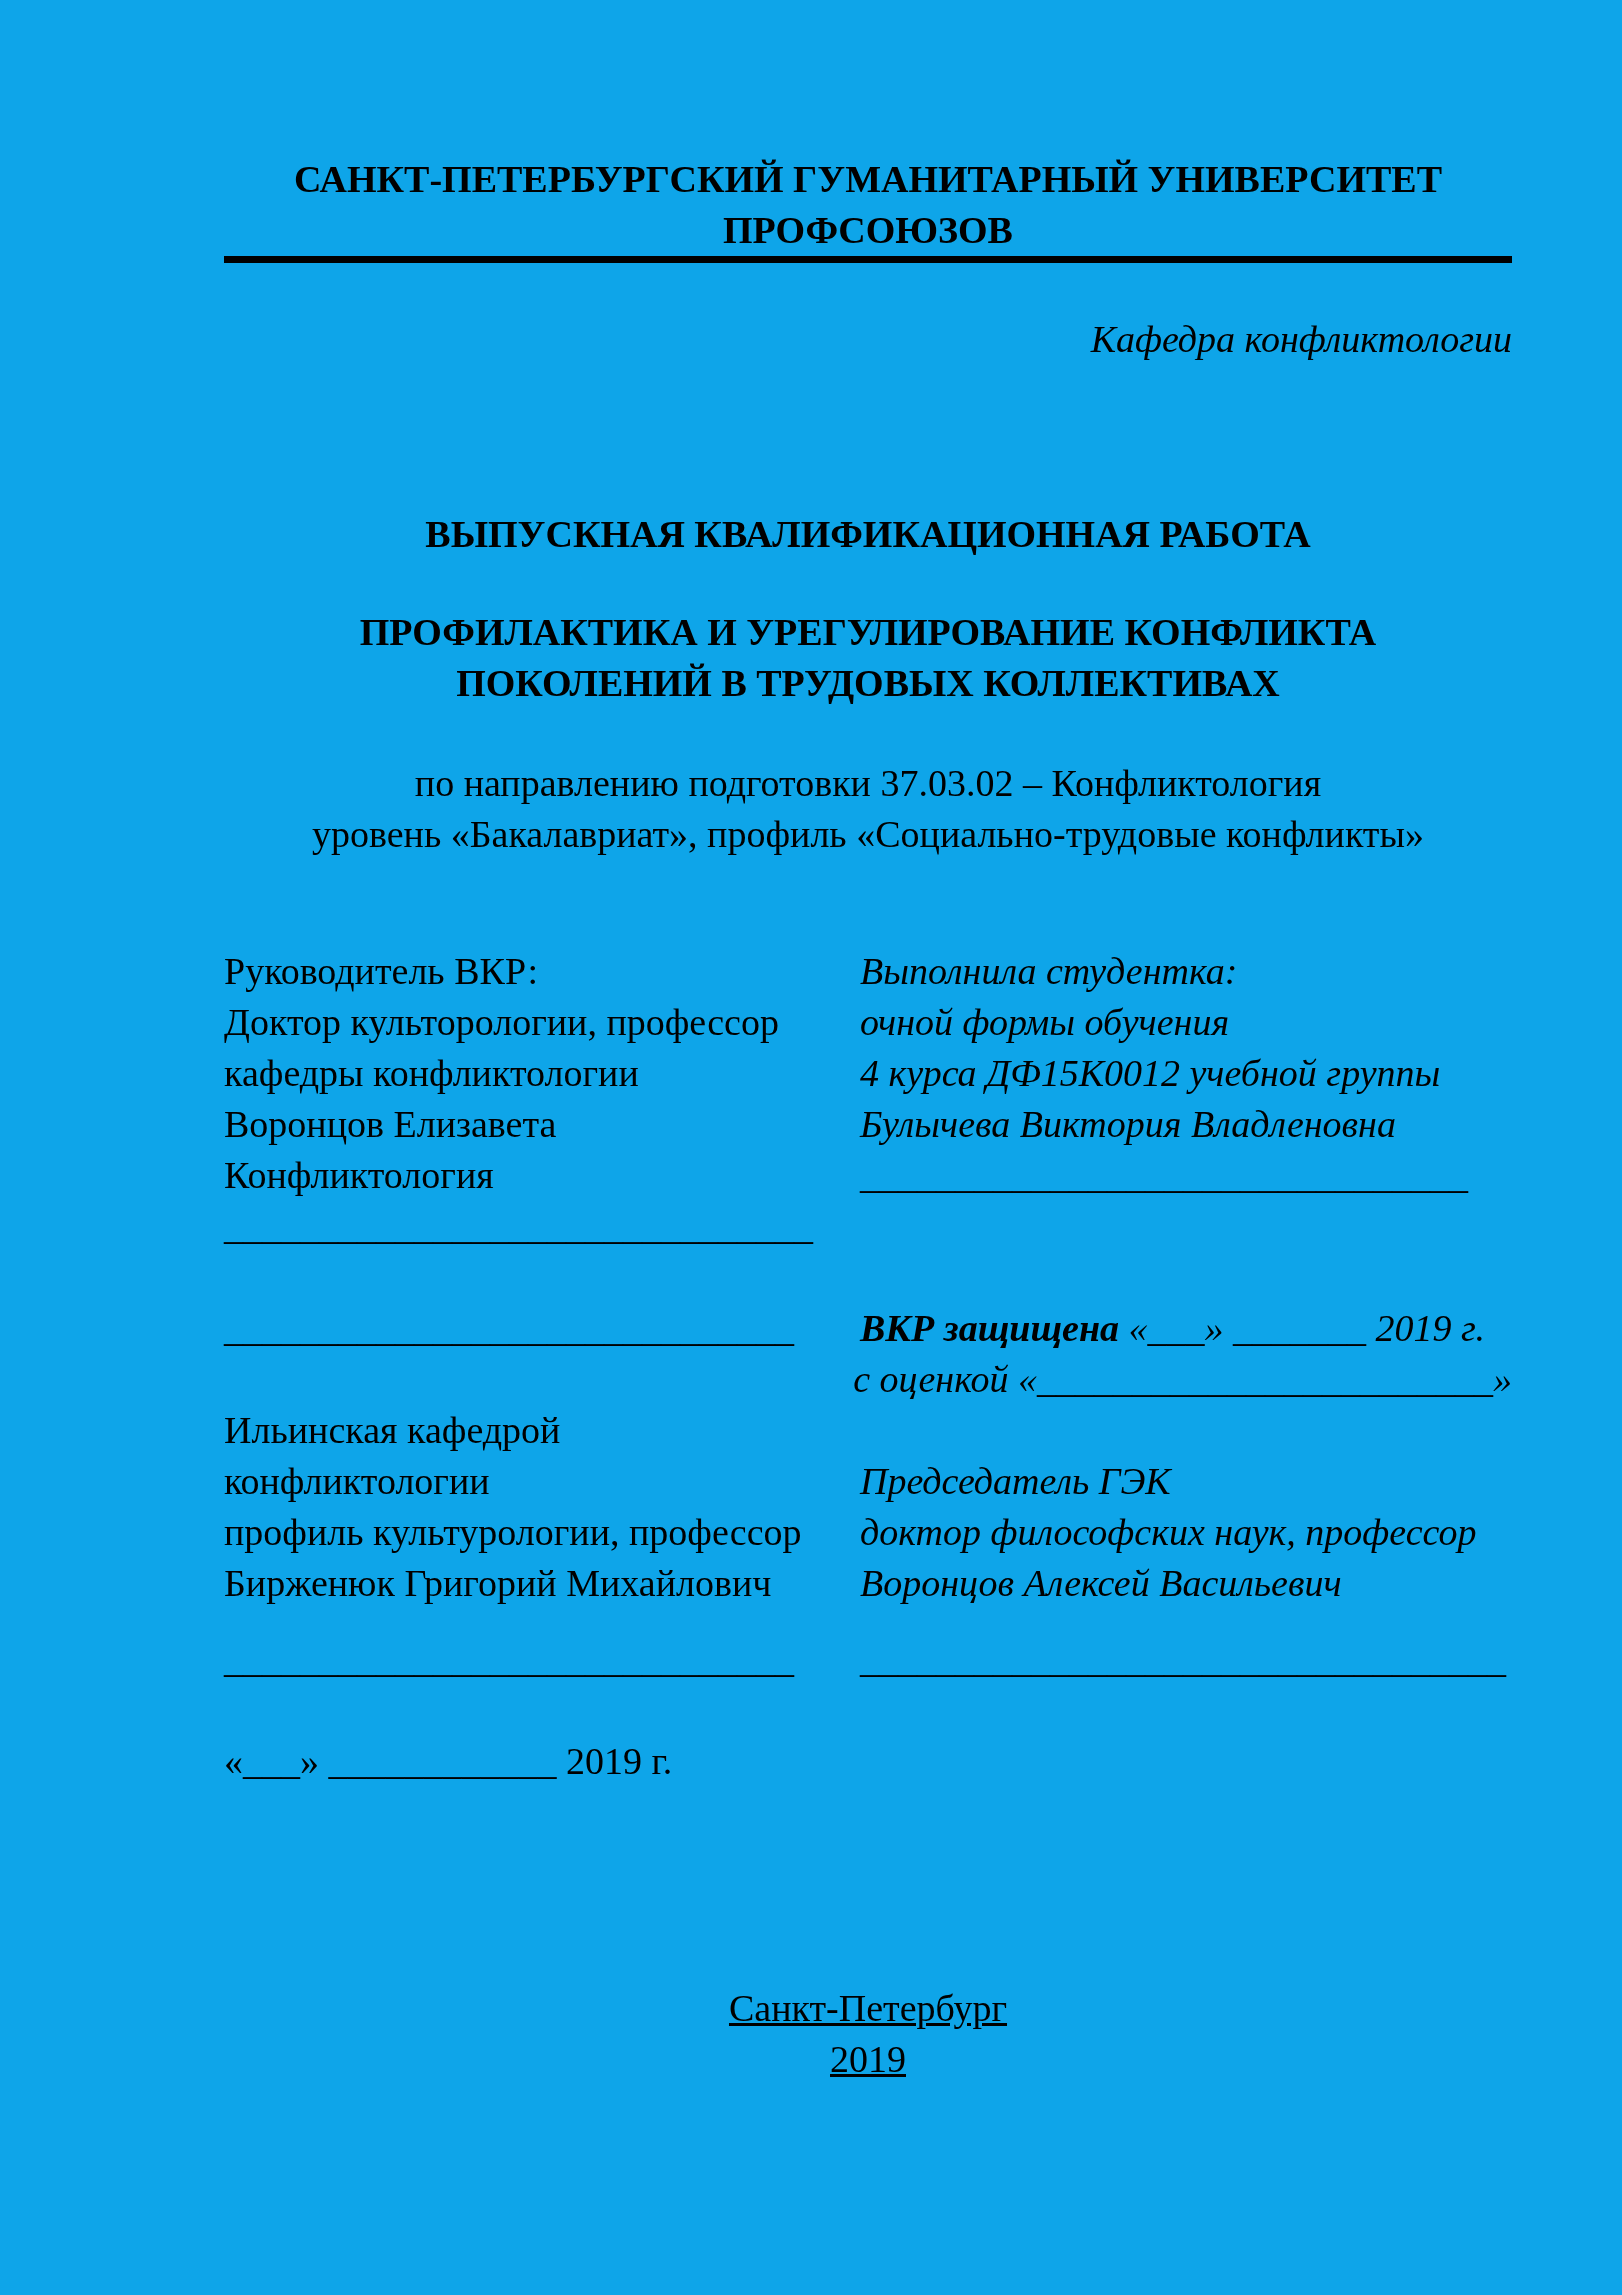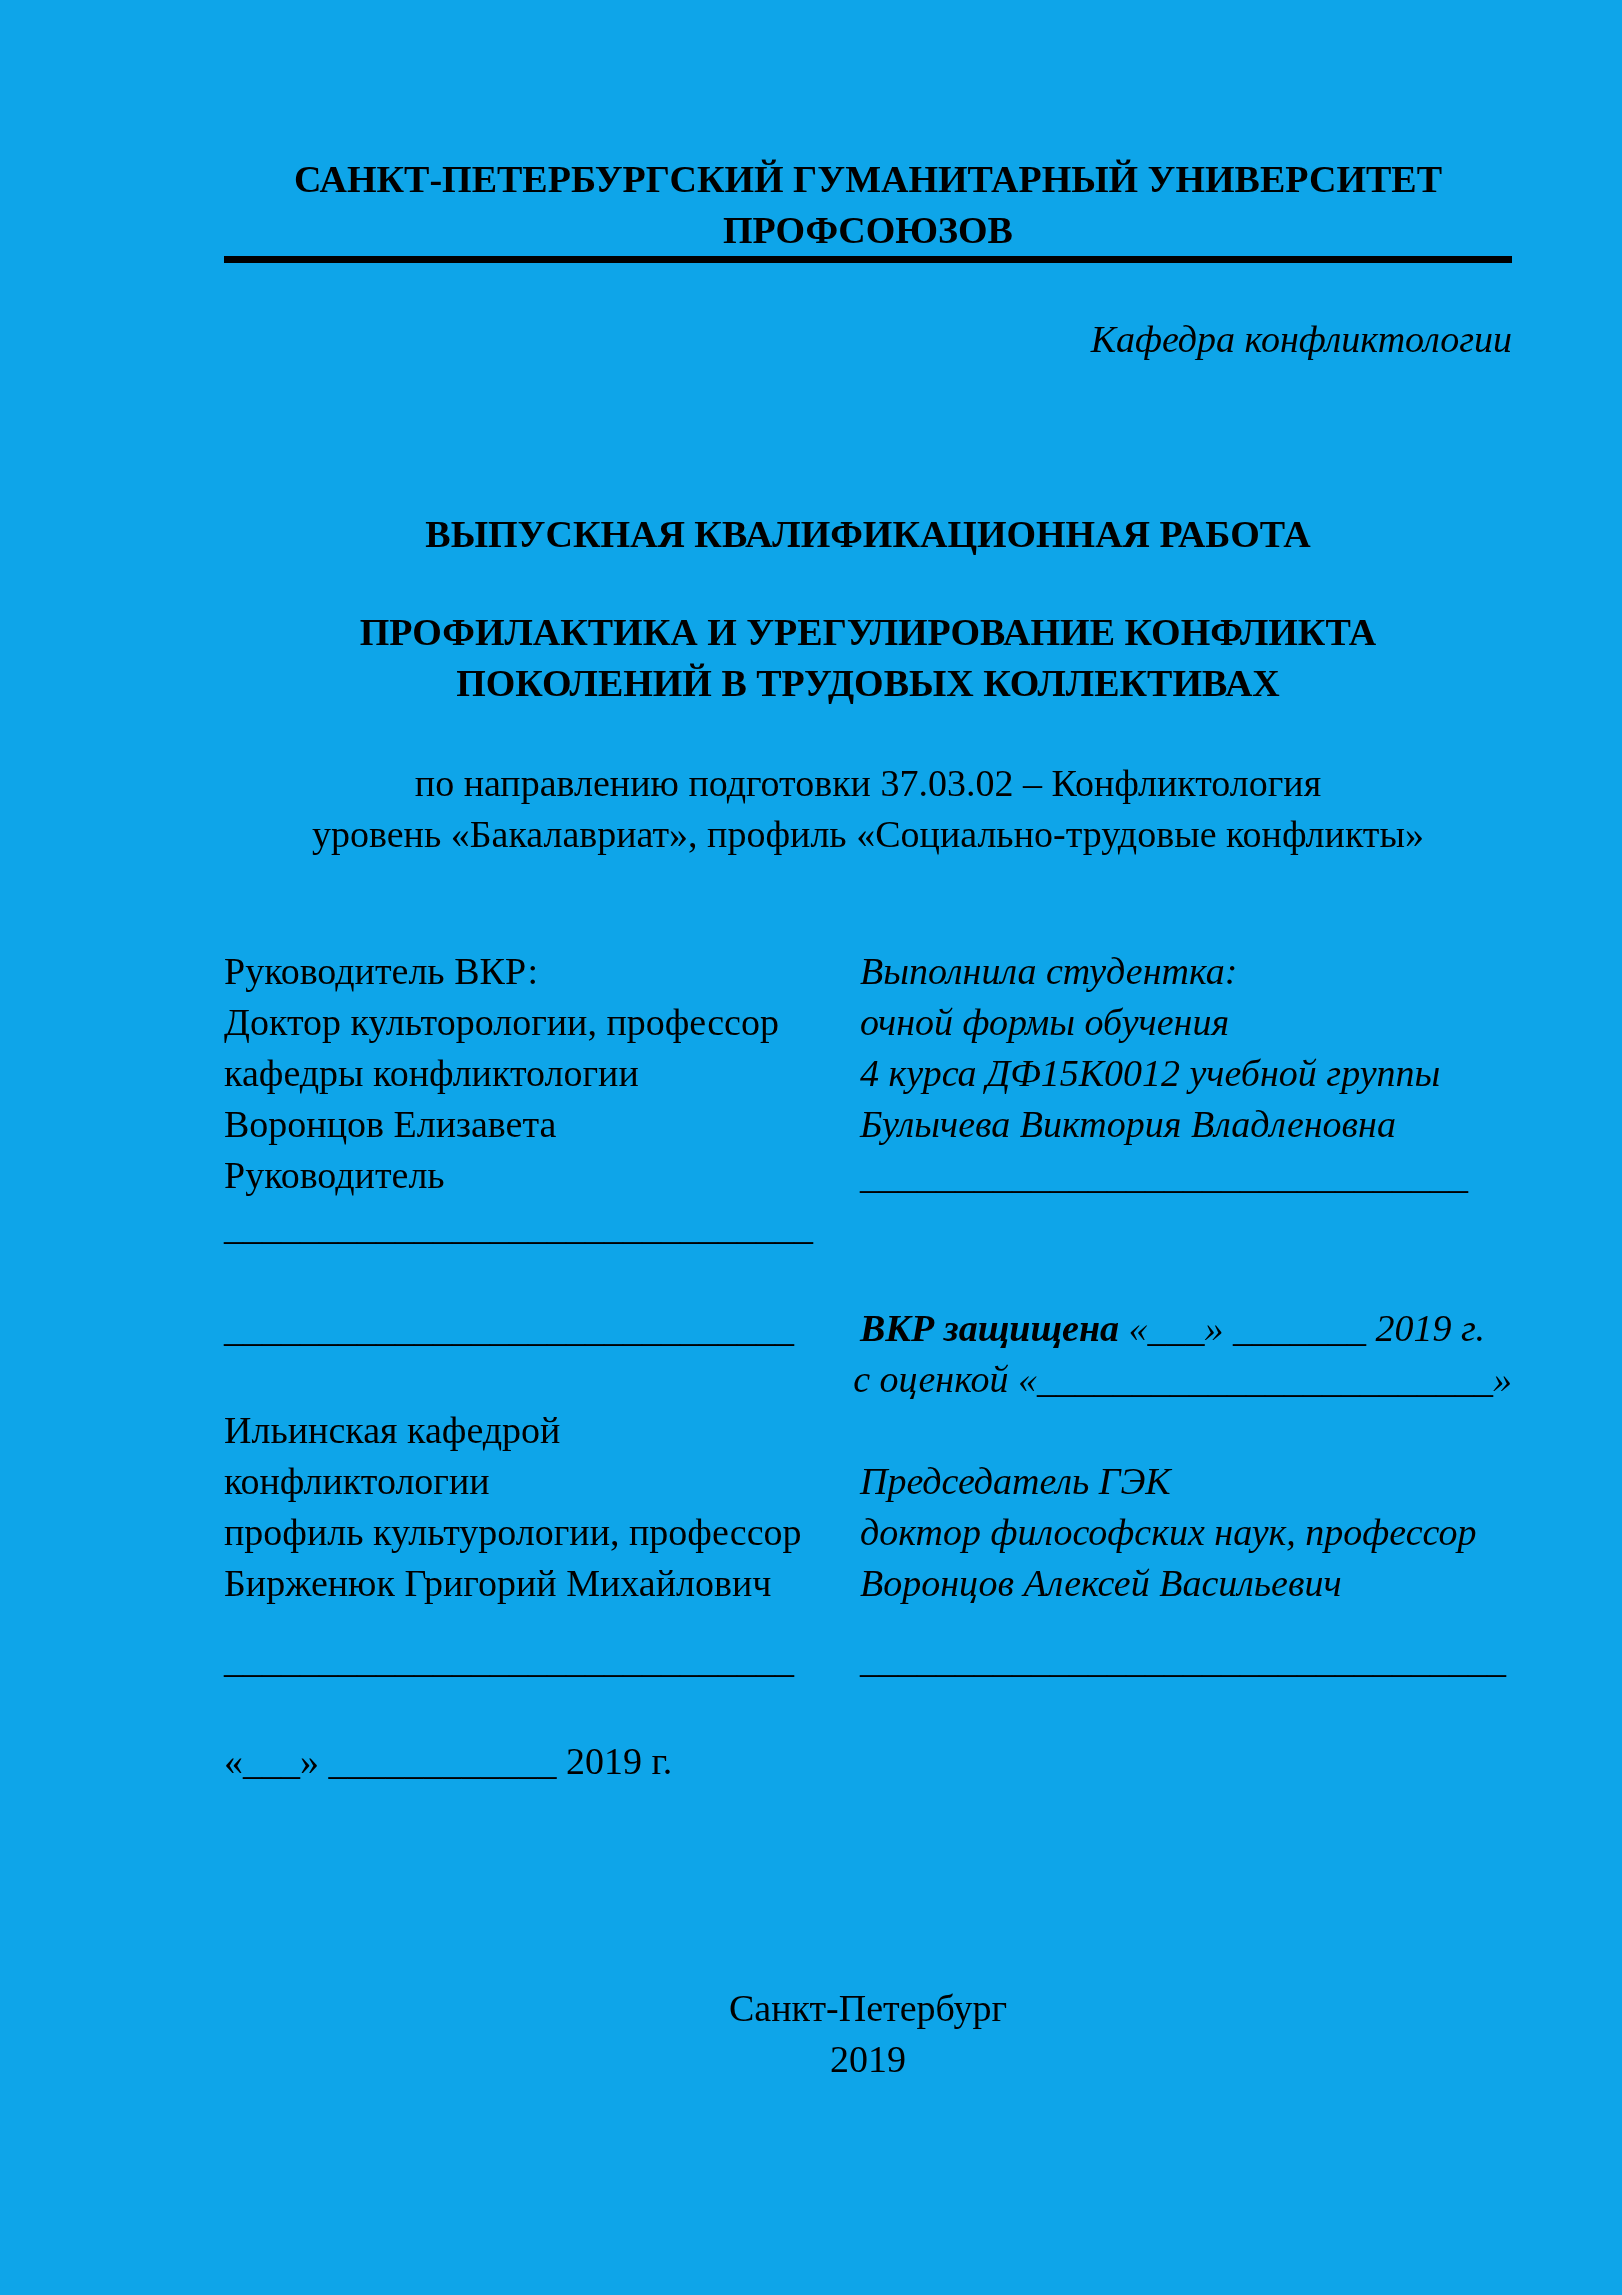--- a/index.html
+++ b/index.html
@@ -44,20 +44,21 @@
   }
   .sig-table { margin-top: 86px; }
   .row { display: flex; min-height: 51px; }
   .row.half { min-height: 25px; }
   .cl { width: 636px; white-space: nowrap; }
   .cr { flex: 1; white-space: nowrap; font-style: italic; }
   .b { font-weight: bold; }
   .footer {
     margin-top: 196px;
     text-align: center;
+    text-decoration: underline;
   }
 </style>
 </head>
 <body>
 
 <div class="page">
   <div class="content">
 
     <div class="univ-header">
       <div>САНКТ-ПЕТЕРБУРГСКИЙ ГУМАНИТАРНЫЙ УНИВЕРСИТЕТ</div>
@@ -89,21 +90,21 @@
       </div>
       <div class="row">
         <div class="cl">кафедры конфликтологии</div>
         <div class="cr">4 курса ДФ15К0012 учебной группы</div>
       </div>
       <div class="row">
         <div class="cl">Воронцов Елизавета</div>
         <div class="cr">Булычева Виктория Владленовна</div>
       </div>
       <div class="row">
-        <div class="cl">Руководитель</div>
+        <div class="cl">Конфликтология</div>
         <div class="cr">________________________________</div>
       </div>
       <div class="row">
         <div class="cl">_______________________________</div>
         <div class="cr"></div>
       </div>
       <div class="row">
         <div class="cl"></div>
         <div class="cr"></div>
       </div>

